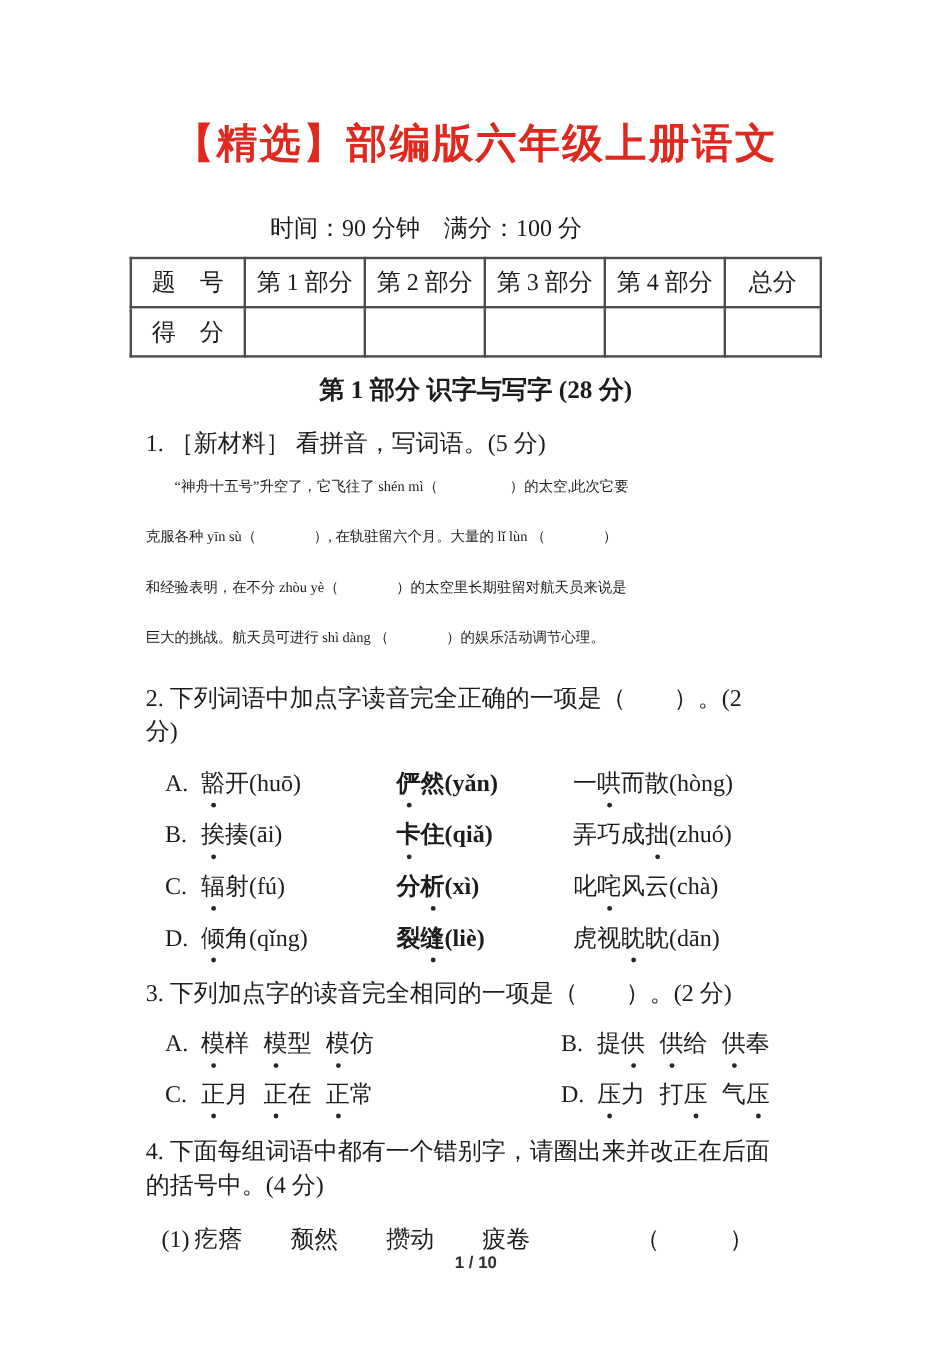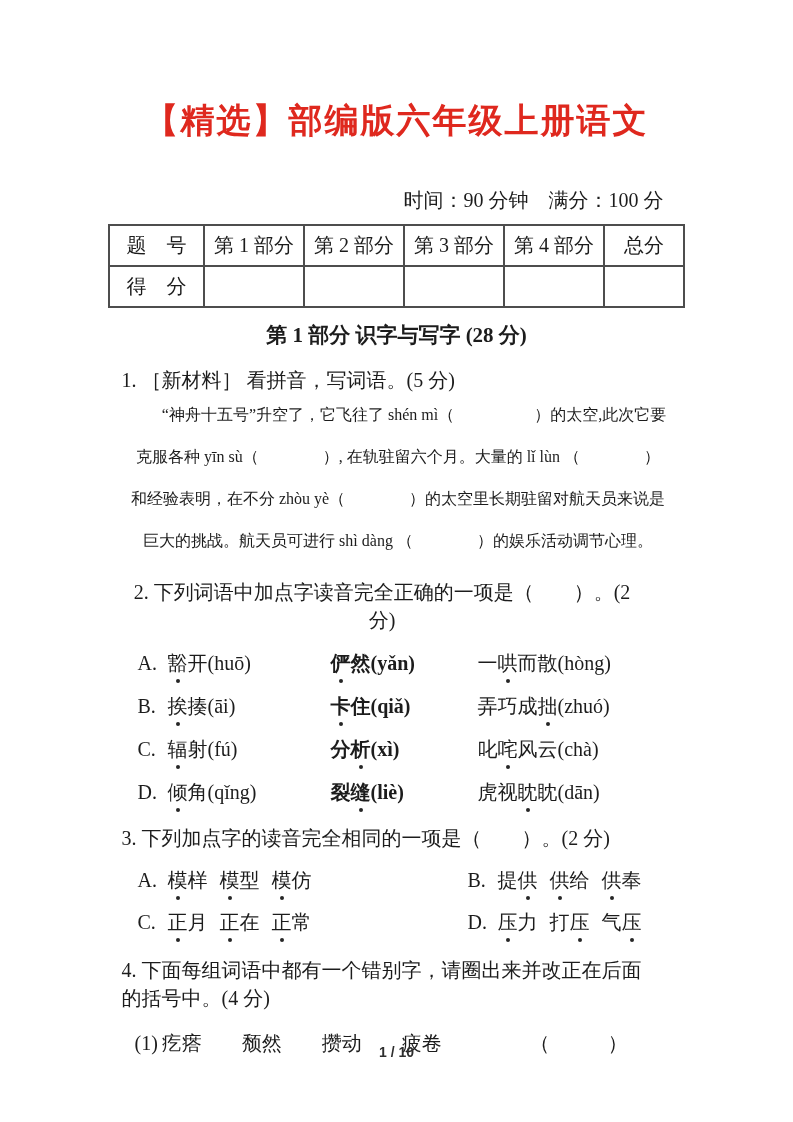--- a/index.html
+++ b/index.html
@@ -16,23 +16,23 @@
     text-align:center;
     font-size:34px;
     font-weight:bold;
     letter-spacing:2px;
     line-height:1.25;
     margin:0;
   }
   .title1{padding-top:100px;}
   .title2{margin-top:20px;}
   .meta{
-    margin-top:44px;
+    margin-top:34px;
     padding-right:83px;
-    text-align:right;
+    text-align:center;
     font-size:20px;
   }
   table.score{
     border-collapse:collapse;
     width:575px;
     margin:10px auto 0 auto;
     table-layout:fixed;
   }
   table.score td{
     border:2px solid #4d4d4d;
@@ -48,26 +48,25 @@
     font-weight:600;
   }
   .stem{
     padding:0 104px 0 75px;
     font-size:20px;
     line-height:28px;
   }
   .q1stem{margin-top:17px;}
   .para{
     padding:0 72px 0 75px;
-    font-size:16px;
-    text-align:center;
+    font-size:12px;
   }
   .para .pline{line-height:42px;height:42px;white-space:nowrap;}
   .para .indent{text-indent:2em;}
-  .q2stem{margin-top:16px;text-align:center;}
+  .q2stem{margin-top:16px;}
   .q3stem{margin-top:18px;}
   .q4stem{margin-top:20px;}
   .opt-row{
     padding-left:91px;
     margin-top:15px;
     font-size:20px;
     line-height:28px;
     display:flex;
     white-space:nowrap;
   }

